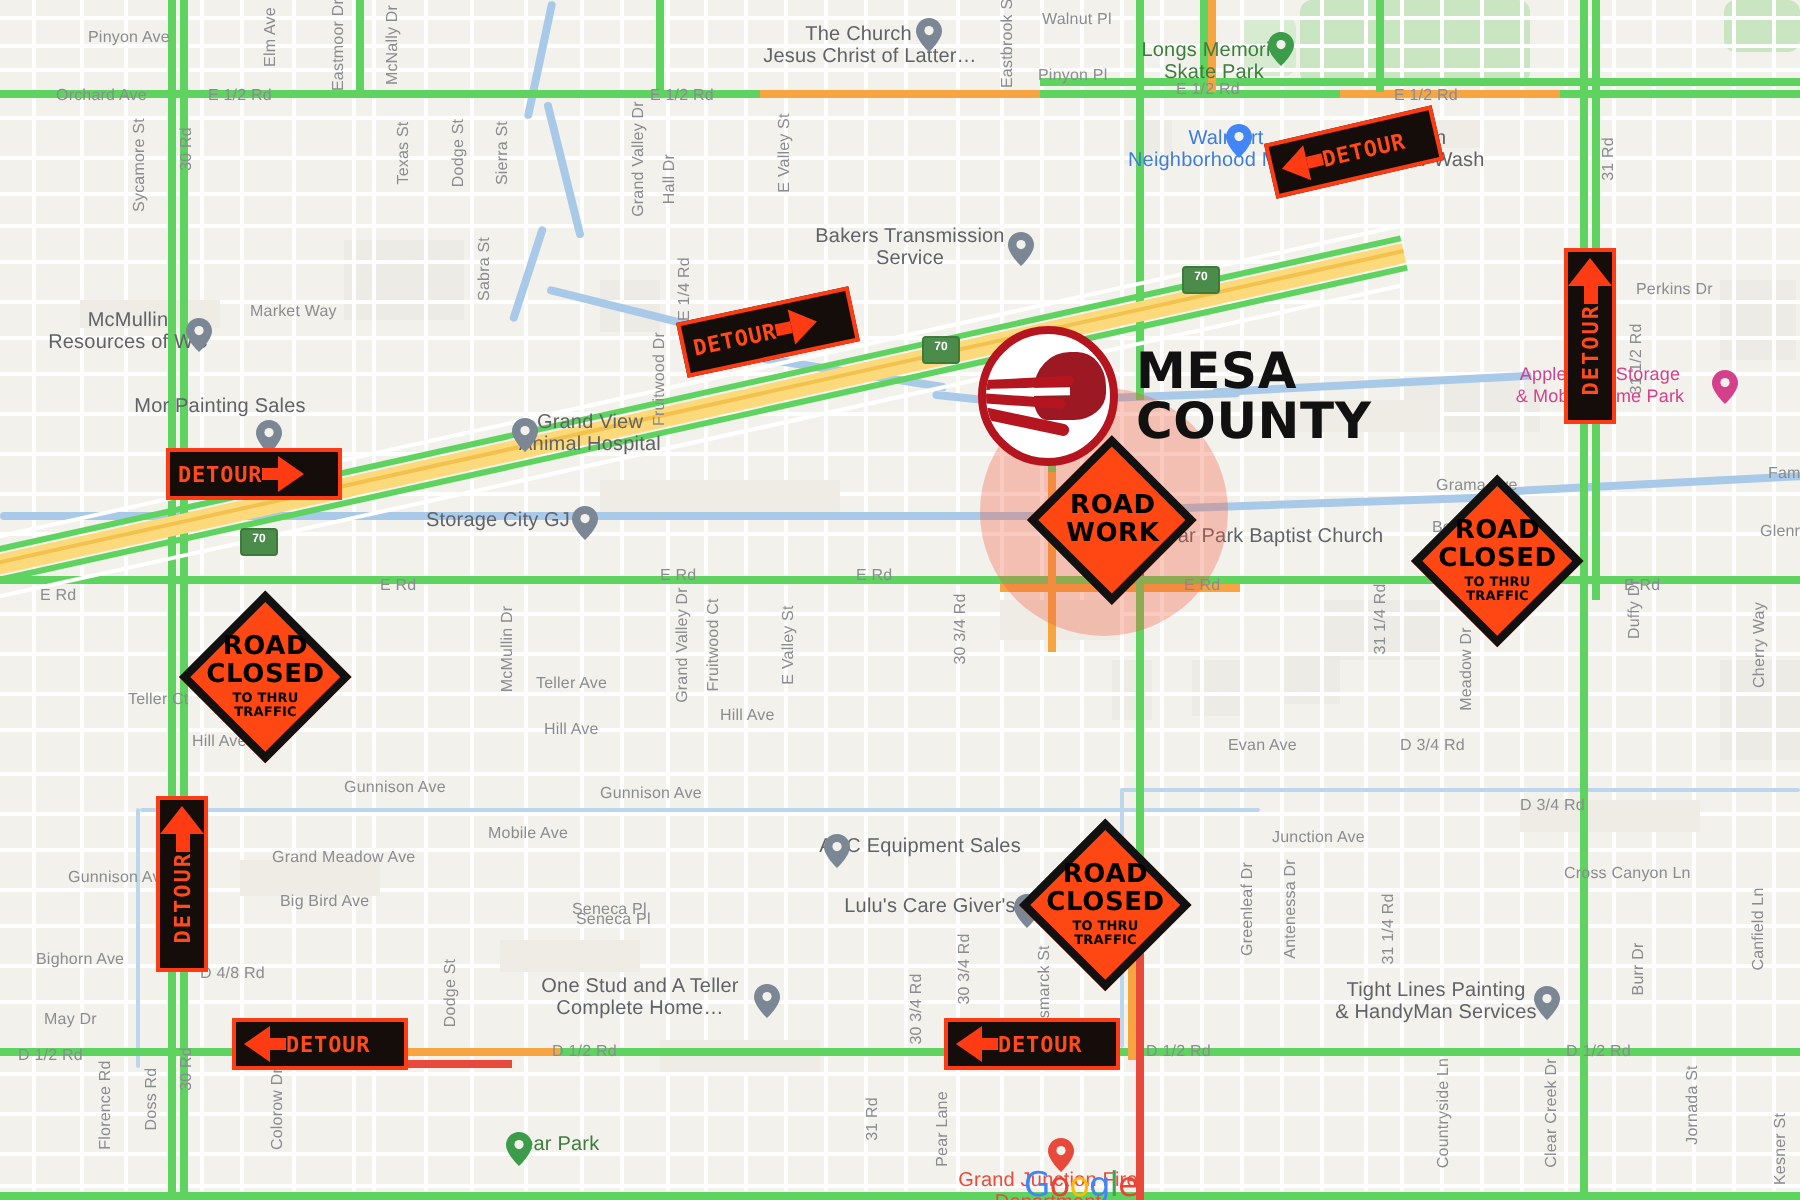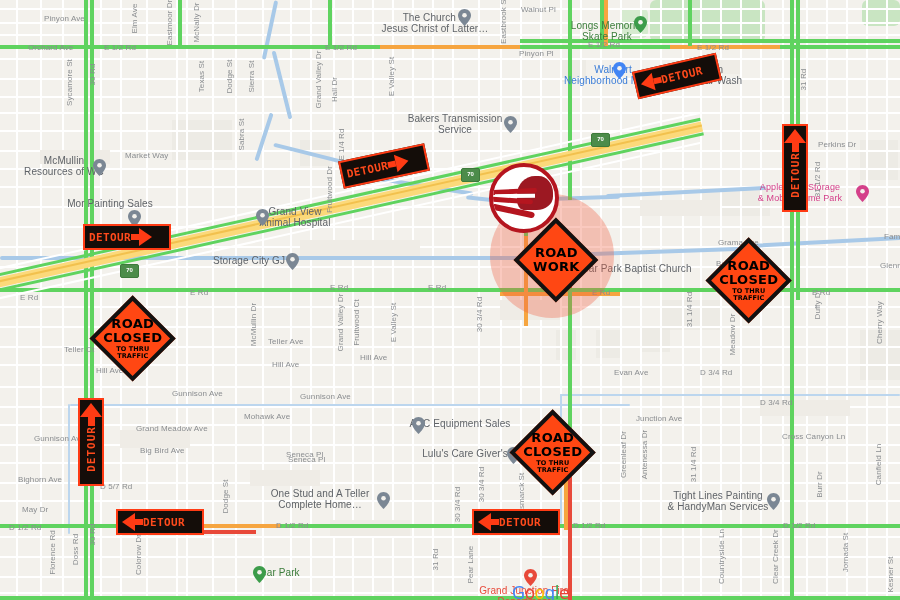--- a/index.html
+++ b/index.html
@@ -259,21 +259,21 @@
     <div class="shield" style="left:120px;top:264px;">70</div>
     <div class="shield" style="left:461px;top:168px;">70</div>
     <div class="shield" style="left:591px;top:133px;">70</div>
     <div class="lbl rd" style="left:44px;top:14px;">Pinyon Ave</div>
     <div class="lbl rd" style="left:28px;top:43px;">Orchard Ave</div>
     <div class="lbl rd" style="left:104px;top:43px;">E 1/2 Rd</div>
     <div class="lbl rd" style="left:325px;top:43px;">E 1/2 Rd</div>
     <div class="lbl rd" style="left:588px;top:40px;">E 1/2 Rd</div>
     <div class="lbl rd" style="left:697px;top:43px;">E 1/2 Rd</div>
     <div class="lbl rd" style="left:521px;top:5px;">Walnut Pl</div>
-    <div class="lbl rd" style="left:519px;top:49px;">Pinyon Pl</div>
+    <div class="lbl rd" style="left:519px;top:33px;">Pinyon Pl</div>
     <div class="lbl rd v" style="left:480px;top:16px;">Eastbrook St</div>
     <div class="lbl rd v" style="left:120px;top:14px;">Elm Ave</div>
     <div class="lbl rd v" style="left:146px;top:18px;">Eastmoor Dr</div>
     <div class="lbl rd v" style="left:176px;top:18px;">McNally Dr</div>
     <div class="lbl rd v" style="left:46px;top:78px;">Sycamore St</div>
     <div class="lbl rd v" style="left:186px;top:72px;">Texas St</div>
     <div class="lbl rd v" style="left:212px;top:72px;">Dodge St</div>
     <div class="lbl rd v" style="left:235px;top:72px;">Sierra St</div>
     <div class="lbl rd v" style="left:290px;top:75px;">Grand Valley Dr</div>
     <div class="lbl rd v" style="left:322px;top:85px;">Hall Dr</div>
@@ -316,28 +316,28 @@
     <div class="lbl rd v" style="left:440px;top:500px;">30 3/4 Rd</div>
     <div class="lbl rd v" style="left:672px;top:305px;">31 1/4 Rd</div>
     <div class="lbl rd v" style="left:676px;top:460px;">31 1/4 Rd</div>
     <div class="lbl rd v" style="left:712px;top:330px;">Meadow Dr</div>
     <div class="lbl rd v" style="left:858px;top:318px;">Cherry Way</div>
     <div class="lbl rd" style="left:700px;top:368px;">D 3/4 Rd</div>
     <div class="lbl rd" style="left:760px;top:398px;">D 3/4 Rd</div>
     <div class="lbl rd" style="left:614px;top:368px;">Evan Ave</div>
     <div class="lbl rd" style="left:636px;top:414px;">Junction Ave</div>
     <div class="lbl rd" style="left:136px;top:424px;">Grand Meadow Ave</div>
-    <div class="lbl rd" style="left:244px;top:412px;">Mohawk Ave</div>
+    <div class="lbl rd" style="left:244px;top:412px;">Mobile Ave</div>
     <div class="lbl rd" style="left:140px;top:446px;">Big Bird Ave</div>
     <div class="lbl rd" style="left:286px;top:450px;">Seneca Pl</div>
     <div class="lbl rd" style="left:288px;top:455px;">Seneca Pl</div>
     <div class="lbl rd" style="left:782px;top:432px;">Cross Canyon Ln</div>
     <div class="lbl rd" style="left:18px;top:475px;">Bighorn Ave</div>
     <div class="lbl rd" style="left:22px;top:505px;">May Dr</div>
-    <div class="lbl rd" style="left:100px;top:482px;">D 5/7 Rd</div>
+    <div class="lbl rd" style="left:100px;top:482px;">D 4/8 Rd</div>
     <div class="lbl rd" style="left:276px;top:521px;">D 1/2 Rd</div>
     <div class="lbl rd" style="left:9px;top:523px;">D 1/2 Rd</div>
     <div class="lbl rd" style="left:573px;top:521px;">D 1/2 Rd</div>
     <div class="lbl rd" style="left:783px;top:521px;">D 1/2 Rd</div>
     <div class="lbl rd v" style="left:30px;top:548px;">Florence Rd</div>
     <div class="lbl rd v" style="left:60px;top:545px;">Doss Rd</div>
     <div class="lbl rd v" style="left:118px;top:550px;">Colorow Dr</div>
     <div class="lbl rd v" style="left:208px;top:492px;">Dodge St</div>
     <div class="lbl rd v" style="left:500px;top:490px;">Bismarck St</div>
     <div class="lbl rd v" style="left:452px;top:560px;">Pear Lane</div>
@@ -565,15 +565,19 @@
       <div class="dtxt">DETOUR</div>
     </div>
     <div class="logo" style="left: 489px; top: 163px;">
       <div class="logo-mark">
         <div class="blob"></div>
         <div class="w1"></div>
         <div class="cut"></div>
         <div class="w2"></div>
         <div class="w3"></div>
       </div>
+      <div class="logo-text">
+        <div>MESA</div>
+        <div>COUNTY</div>
+      </div>
     </div>
     <div class="gwm" style="left: 512px; top: 583px;"><span style="color:#4285f4">G</span><span style="color:#ea4335">o</span><span style="color:#fbbc05">o</span><span style="color:#4285f4">g</span><span style="color:#34a853">l</span><span style="color:#ea4335">e</span></div>
   </div>
 
 </body></html>

